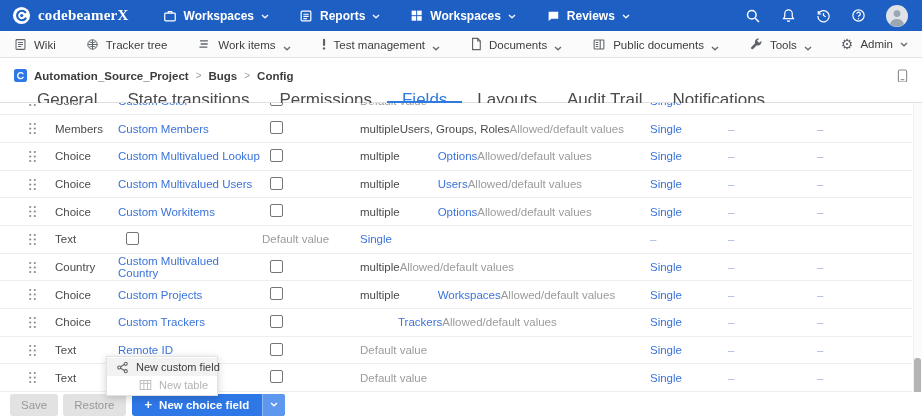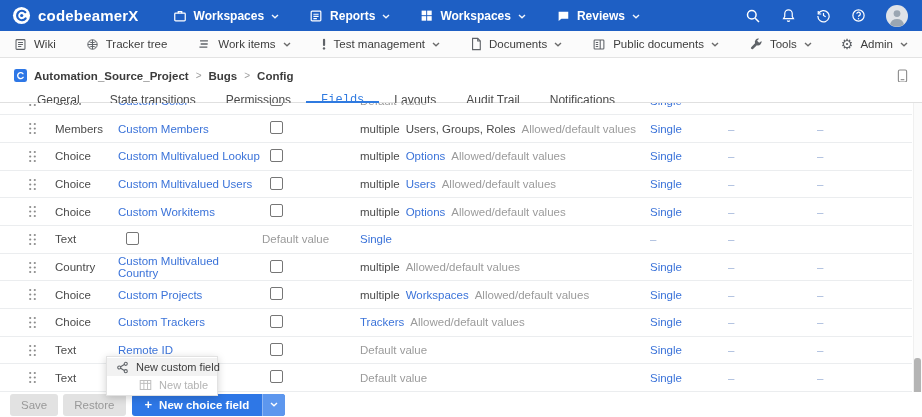--- a/index.html
+++ b/index.html
@@ -8,36 +8,36 @@
     font-family:"Liberation Sans", sans-serif;
     -webkit-font-smoothing:antialiased;
   }
   .icon{display:inline-flex;align-items:center;justify-content:center;line-height:0;}
 
   
   .topbar{
     position:absolute;top:0;left:0;right:0;height:31px;background:#1e5fc4;
     display:flex;align-items:center;padding:0 12px;color:#fff;box-sizing:border-box;
   }
-  .brand{display:flex;align-items:center;gap:7px;cursor:pointer;}
+  .brand{display:flex;align-items:center;gap:7px;cursor:pointer;font-family:Liberation Serif, serif;}
   .brand-text{font-size:15px;font-weight:bold;letter-spacing:.2px;}
   .top-menus{display:flex;gap:30px;margin-left:34px;}
   .top-menu-item{display:flex;align-items:center;gap:7px;font-size:12px;font-weight:bold;cursor:pointer;}
   .top-menu-item .caret{opacity:.95;margin-top:1px;}
   .top-actions{margin-left:auto;display:flex;align-items:center;gap:20px;padding-right:2px;}
   .top-action{cursor:pointer;}
 
   
   .toolbar{
     position:absolute;top:31px;left:0;right:0;height:27px;background:#fbfbfb;
     border-bottom:1px solid #e3e3e3;display:flex;align-items:center;
     padding:0 14px;box-sizing:border-box;
   }
   .toolbar-items{display:flex;gap:30px;align-items:center;}
-  .toolbar-item{display:flex;align-items:center;gap:7px;font-size:11.5px;color:#3d3d3d;cursor:pointer;}
+  .toolbar-item{display:flex;align-items:flex-end;gap:7px;font-size:11.5px;color:#3d3d3d;cursor:pointer;}
   .toolbar-item .icon,.toolbar-admin .icon{color:#5f6368;}
   .toolbar .caret{color:#6b6b6b;margin-top:1px;}
   .toolbar-admin{margin-left:auto;display:flex;align-items:center;gap:7px;font-size:11.5px;color:#3d3d3d;cursor:pointer;}
   .gear-glyph{font-size:14px;line-height:1;color:#555;}
 
   
   .breadcrumb{
     position:absolute;top:59px;left:0;right:0;height:34px;background:#fff;
     border-bottom:1px solid #ededed;display:flex;align-items:center;
     padding:16px 14px;box-sizing:border-box;font-size:11.5px;color:#3c3c3c;
@@ -45,40 +45,40 @@
   .crumb{font-weight:bold;cursor:pointer;}
   .crumb-project{margin-left:7px;}
   .crumb-sep{color:#9e9e9e;margin:0 7px;font-size:10px;}
   .bookmark-btn{margin-left:auto;color:#8a8a8a;cursor:pointer;}
 
   
   .tabs{
     position:absolute;top:82px;left:0;right:0;height:21px;background:#fff;
     border-bottom:1px solid #e0e0e0;display:flex;padding-left:22px;box-sizing:border-box;
   }
-  .tab{padding:8px 15px;font-size:12px;color:#4a4a4a;line-height:20px;cursor:pointer;position:relative;}
-  .tab.active{color:#2f7ae0;font-family:Liberation Mono, monospace;}
+  .tab{padding:8px 15px;font-size:17px;color:#4a4a4a;line-height:20px;cursor:pointer;position:relative;}
+  .tab.active{color:#2f7ae0;}
   .tab.active::after{content:"";position:absolute;left:0;right:0;bottom:-1px;height:2px;background:#2f7ae0;}
 
   
   .table-body{position:absolute;top:103px;left:0;right:10px;height:289px;overflow:hidden;}
   .trow{
     display:grid;
     grid-template-columns:27px 63px 144px 98px 290px 78px 89px 1fr;
     align-items:center;height:27.7px;box-sizing:border-box;
     border-bottom:1px solid #ebedef;padding-left:28px;font-size:11.5px;background:#fff;
   }
   .trow.clipped{margin-top:-15.4px;}
   .cell-handle{color:#8a8a8a;cursor:grab;display:flex;align-items:center;}
   .cell-type{color:#4a4a4a;}
   .cell-name a{color:#3b73d9;text-decoration:none;cursor:pointer;}
   .checkbox{width:13px;height:13px;border:1.5px solid #767676;border-radius:2px;background:#fff;display:inline-block;margin-left:8px;box-sizing:border-box;cursor:pointer;}
-  .cell-desc{display:flex;gap:6px;align-items:flex-start;white-space:nowrap;}
+  .cell-desc{display:flex;align-items:flex-start;white-space:nowrap;}
   .part-plain{color:#4a4a4a;}
-  .part-link{color:#3b73d9;cursor:pointer;}
+  .part-link{color:#3b73d9;cursor:pointer;margin-left:38px;}
   .part-muted{color:#9b9b9b;}
   .cell-single a{color:#3b73d9;text-decoration:none;cursor:pointer;}
   .cell-dash{color:#9fb3d8;}
 
   
   .context-menu{
     position:absolute;left:106px;top:356px;width:110px;background:#fff;
     border:1px solid #e2e2e2;box-shadow:0 2px 8px rgba(0,0,0,.18);z-index:20;padding:1px 0;
   }
   .menu-item{display:flex;align-items:center;gap:7px;padding:0 9px;height:18px;font-size:11px;color:#3c3c3c;cursor:pointer;white-space:nowrap;}

